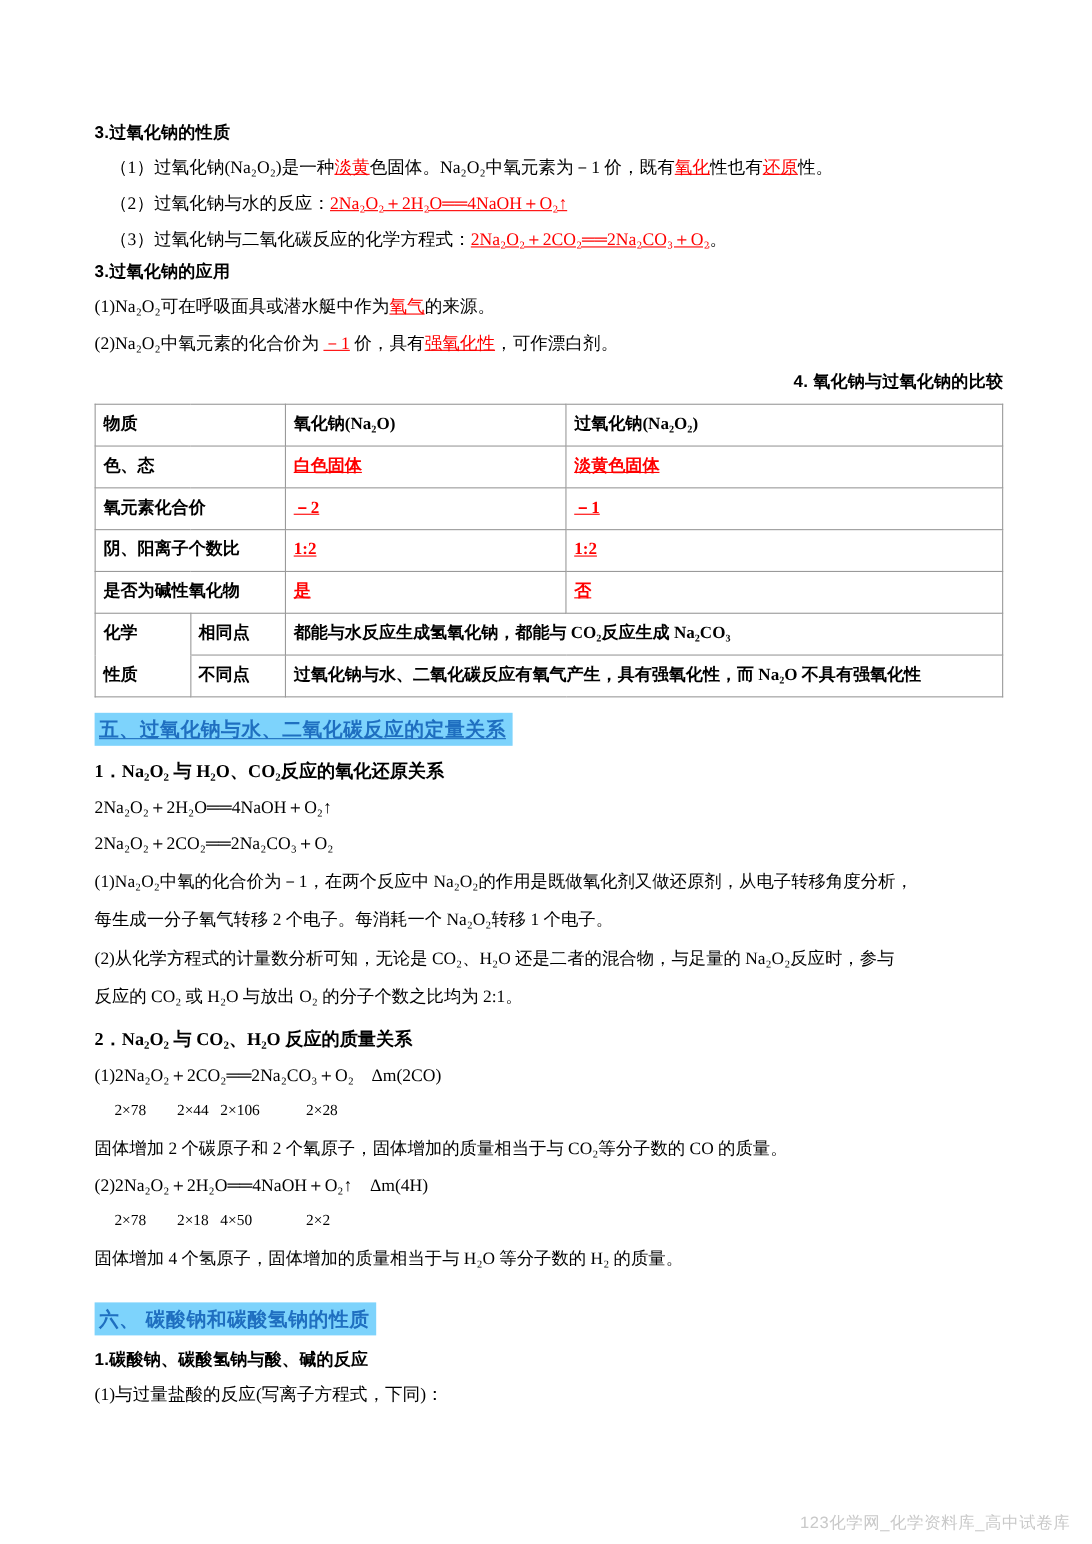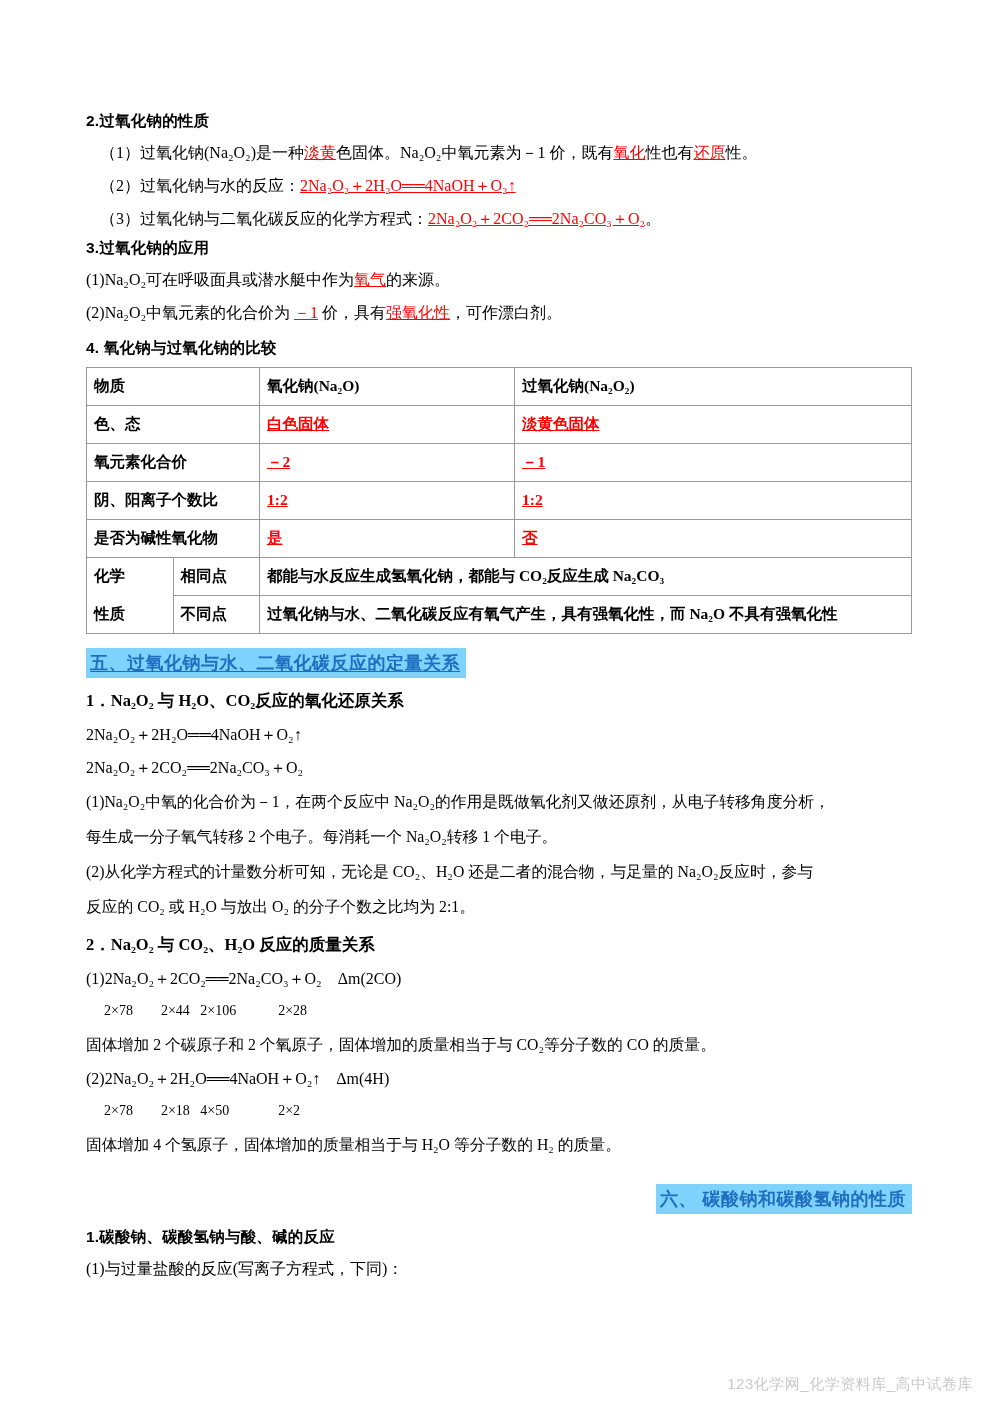--- a/index.html
+++ b/index.html
@@ -129,21 +129,21 @@
     color: #c9c9c9;
     letter-spacing: 0.5px;
   }
 </style>
 </head>
 <body>
 
 <div class="page">
   <div class="content">
 
-    <div class="h-bold">2.过氧化钠的性质</div>
+    <div class="h-bold">3.过氧化钠的性质</div>
 
     <p class="para indent1">
       <span>（1）过氧化钠(Na₂O₂)是一种</span><span class="red-u">淡黄</span><span>色固体。Na₂O₂中氧元素为－1 价，既有</span><span class="red-u">氧化</span><span>性也有</span><span class="red-u">还原</span><span>性。</span>
     </p>
 
     <p class="para indent1">
       <span>（2）过氧化钠与水的反应：</span><span class="eq-red">2Na₂O₂＋2H₂O══4NaOH＋O₂↑</span>
     </p>
 
     <p class="para indent1">
@@ -153,21 +153,21 @@
     <div class="h-bold">3.过氧化钠的应用</div>
 
     <p class="para">
       <span>(1)Na₂O₂可在呼吸面具或潜水艇中作为</span><span class="red-u">氧气</span><span>的来源。</span>
     </p>
 
     <p class="para">
       <span>(2)Na₂O₂中氧元素的化合价为</span> <span class="red-u">－1</span> <span>价，具有</span><span class="red-u">强氧化性</span><span>，可作漂白剂。</span>
     </p>
 
-    <div class="h-bold" style="margin-top:6px;">4. 氧化钠与过氧化钠的比较</div>
+    <div class="h-bold" style="margin-top:6px;text-align:right;">4. 氧化钠与过氧化钠的比较</div>
 
     <table class="cmp">
       <tbody>
         <tr>
           <td class="lbl" colspan="2">物质</td>
           <td class="c2">氧化钠(Na₂O)</td>
           <td>过氧化钠(Na₂O₂)</td>
         </tr>
         <tr>
           <td class="lbl" colspan="2">色、态</td>
@@ -215,21 +215,21 @@
     <p class="para-wrap">反应的 CO₂ 或 H₂O 与放出 O₂ 的分子个数之比均为 2:1。</p>
 
     <div class="h-bold-serif">2．Na₂O₂ 与 CO₂、H₂O 反应的质量关系</div>
     <p class="eq">(1)2Na₂O₂＋2CO₂══2Na₂CO₃＋O₂　Δm(2CO)</p>
     <p class="mono-nums">2×78        2×44   2×106            2×28</p>
     <p class="para-wrap">固体增加 2 个碳原子和 2 个氧原子，固体增加的质量相当于与 CO₂等分子数的 CO 的质量。</p>
     <p class="eq">(2)2Na₂O₂＋2H₂O══4NaOH＋O₂↑　Δm(4H)</p>
     <p class="mono-nums">2×78        2×18   4×50              2×2</p>
     <p class="para-wrap">固体增加 4 个氢原子，固体增加的质量相当于与 H₂O 等分子数的 H₂ 的质量。</p>
 
-    <div class="sec-wrap" style="margin-top:22px;text-align:right;">
+    <div class="sec-wrap" style="margin-top:22px;">
       <span class="sec-head">六、 碳酸钠和碳酸氢钠的性质</span>
     </div>
 
     <div class="h-bold" style="margin-top:10px;">1.碳酸钠、碳酸氢钠与酸、碱的反应</div>
     <p class="para">(1)与过量盐酸的反应(写离子方程式，下同)：</p>
 
   </div>
 
   <div class="watermark">123化学网_化学资料库_高中试卷库</div>
 </div>

